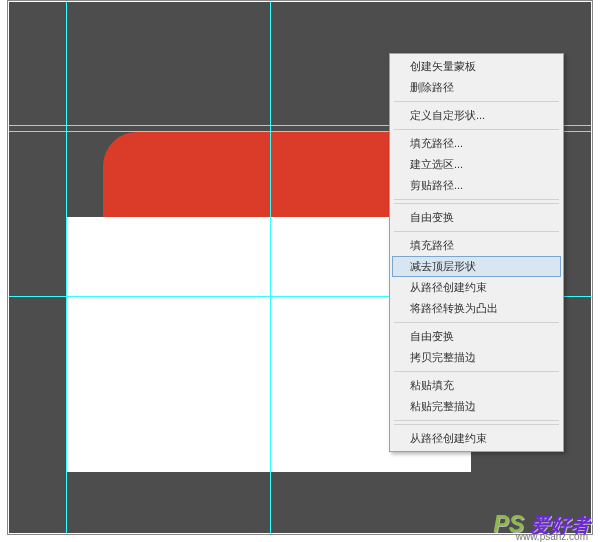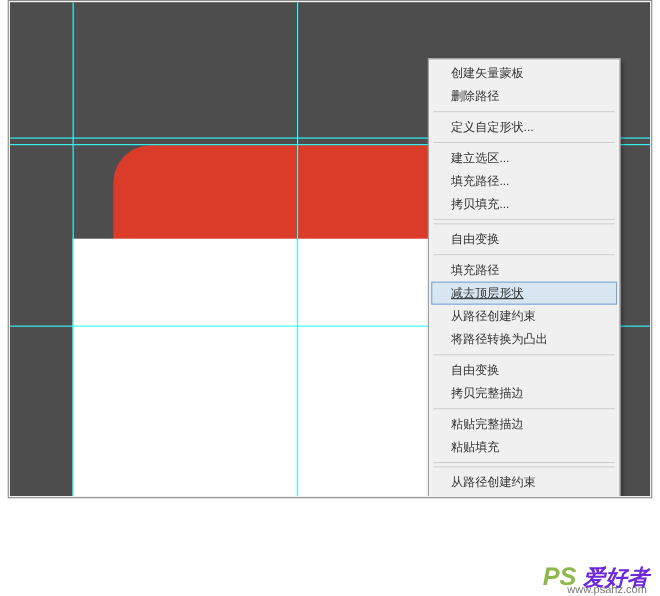--- a/index.html
+++ b/index.html
@@ -9,21 +9,21 @@
       background: #ffffff;
       position: relative;
       overflow: hidden;
       font-family: "Microsoft YaHei", "SimSun", sans-serif;
     }
     .outer-frame {
       position: absolute;
       top: 0;
       left: 7px;
       width: 586px;
-      height: 453px;
+      height: 535px;
       border: 1px solid #888;
       background: #ffffff;
     }
     .canvas-area {
       position: absolute;
       top: 1px;
       left: 1px;
       right: 1px;
       bottom: 1px;
       background: #4d4d4d;
@@ -87,21 +87,20 @@
     .menu-item {
       padding: 3px 18px 3px 18px;
       color: #333;
       white-space: nowrap;
       cursor: default;
     }
     .menu-item.highlighted {
       background: #d8e6f2;
       border: 1px solid #7aa6d1;
       padding: 2px 17px 2px 17px;
-      text-decoration: underline;
     }
     .menu-separator {
       height: 1px;
       background: #d0d0d0;
       margin: 3px 2px;
     }
     
     .watermark {
       position: absolute;
       right: 10px;
@@ -150,37 +149,37 @@
 
     <div class="red-shape"></div>
     <div class="white-shape"></div>
 
     <div class="context-menu" id="context-menu">
         <div class="menu-item">创建矢量蒙板</div>
         <div class="menu-item">删除路径</div>
         <div class="menu-separator"></div>
         <div class="menu-item">定义自定形状...</div>
         <div class="menu-separator"></div>
+        <div class="menu-item">填充路径...</div>
         <div class="menu-item">建立选区...</div>
-        <div class="menu-item">填充路径...</div>
-        <div class="menu-item">拷贝填充...</div>
+        <div class="menu-item">剪贴路径...</div>
         <div class="menu-separator"></div>
         <div class="menu-separator"></div>
         <div class="menu-item">自由变换</div>
         <div class="menu-separator"></div>
         <div class="menu-item">填充路径</div>
         <div class="menu-item highlighted">减去顶层形状</div>
         <div class="menu-item">从路径创建约束</div>
         <div class="menu-item">将路径转换为凸出</div>
         <div class="menu-separator"></div>
         <div class="menu-item">自由变换</div>
         <div class="menu-item">拷贝完整描边</div>
         <div class="menu-separator"></div>
+        <div class="menu-item">粘贴填充</div>
         <div class="menu-item">粘贴完整描边</div>
-        <div class="menu-item">粘贴填充</div>
         <div class="menu-separator"></div>
         <div class="menu-separator"></div>
         <div class="menu-item">从路径创建约束</div>
       </div>
   </div>
 </div>
 
 <div class="watermark">
   <span class="ps">PS</span>
   <span class="cn">爱好者</span>

